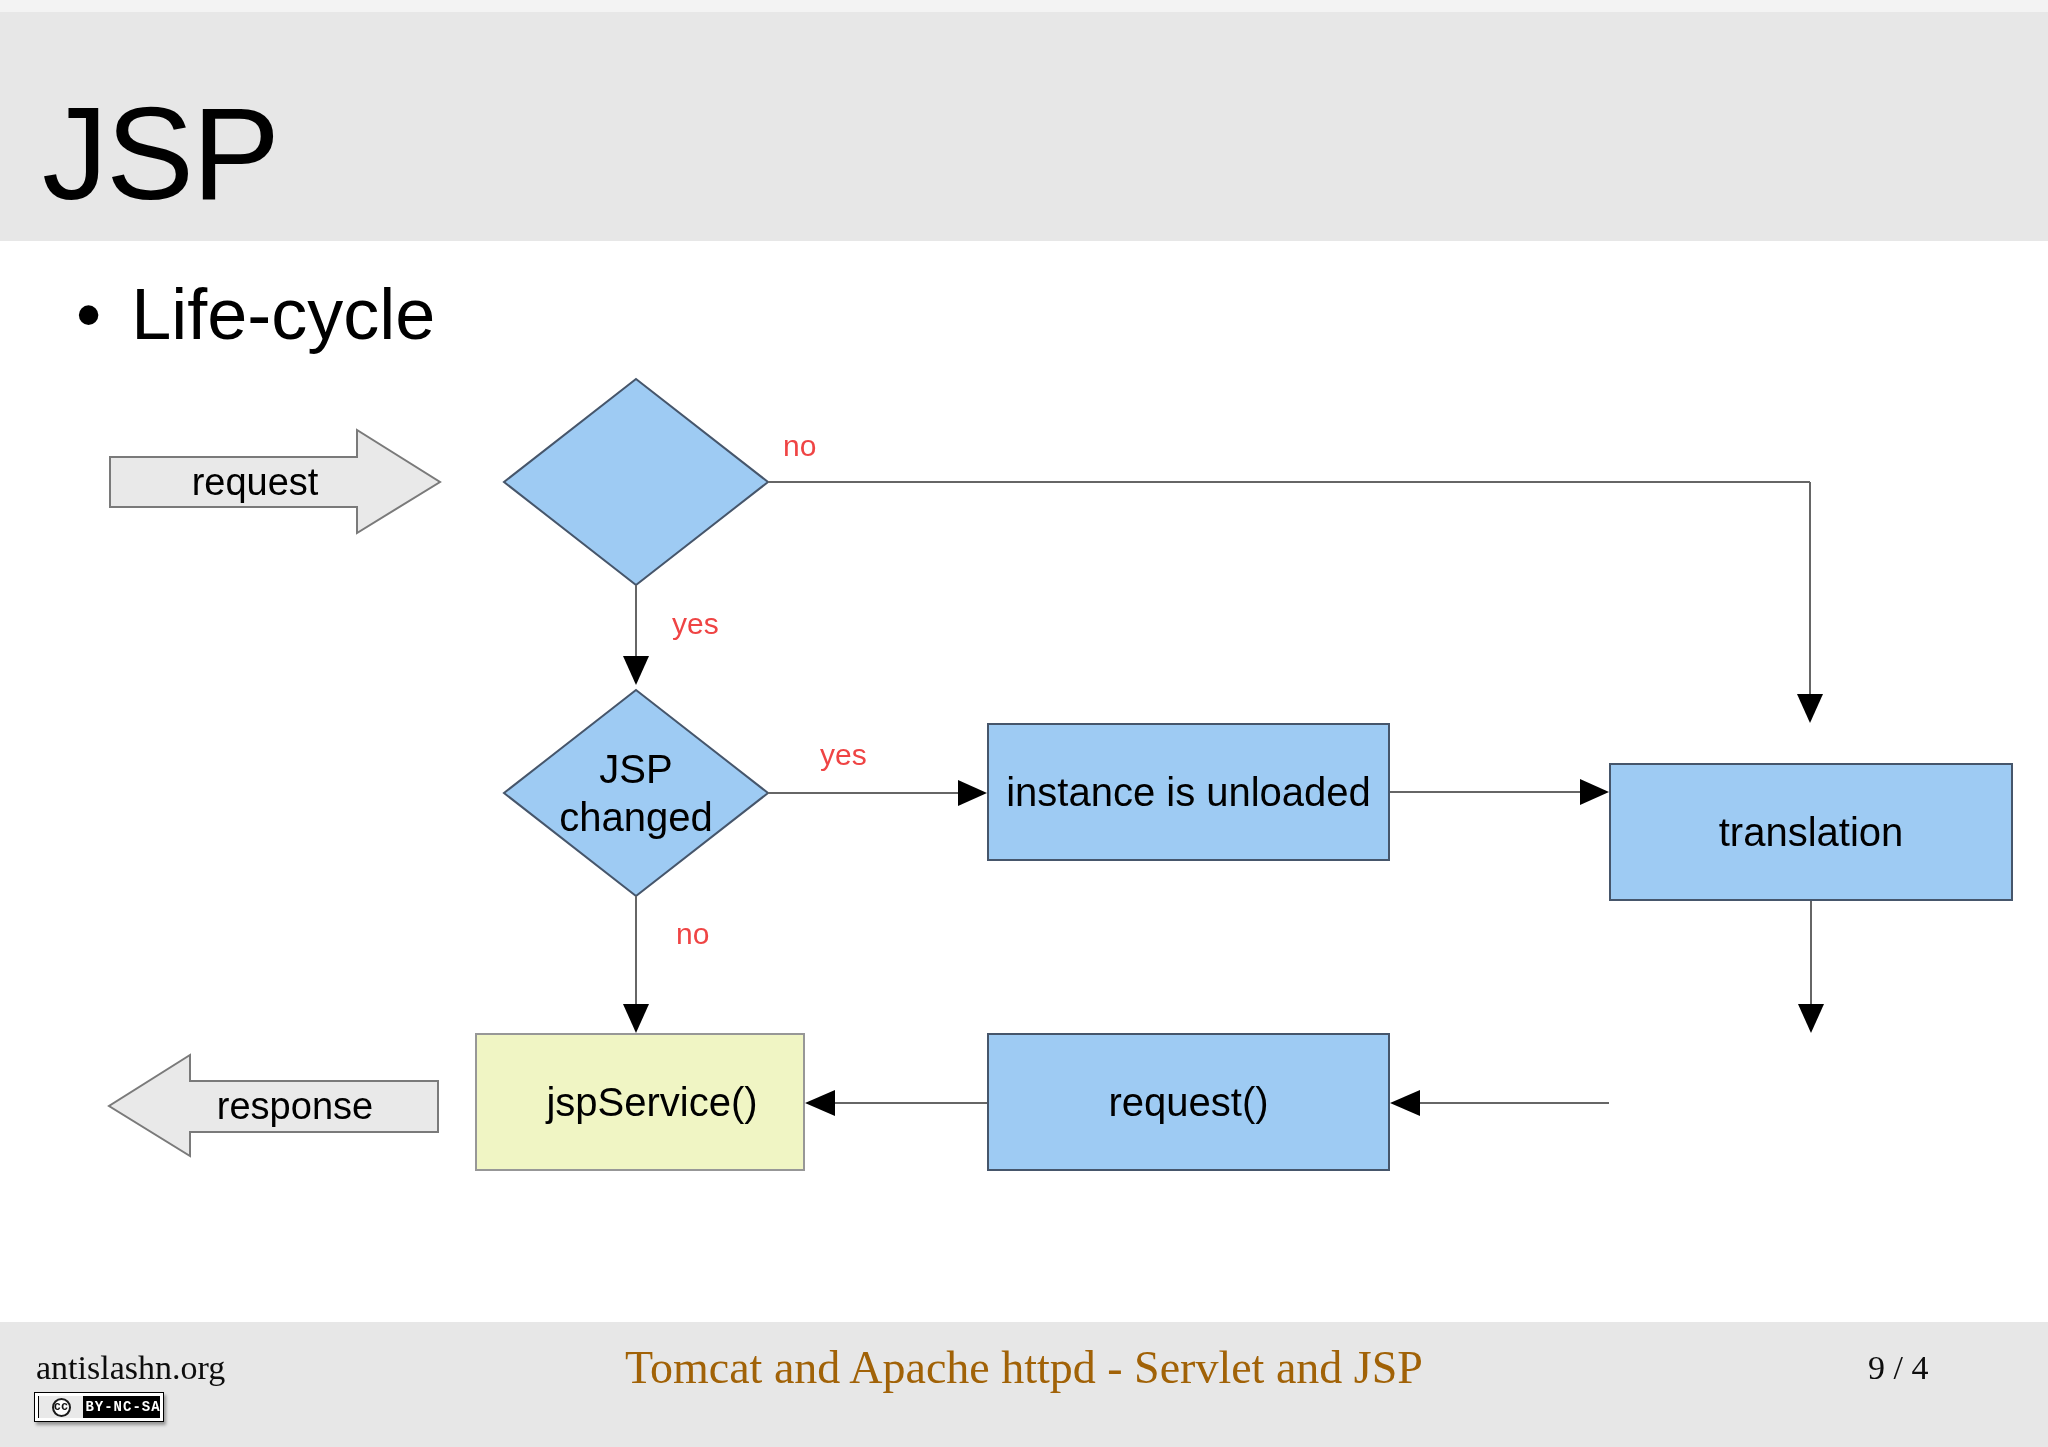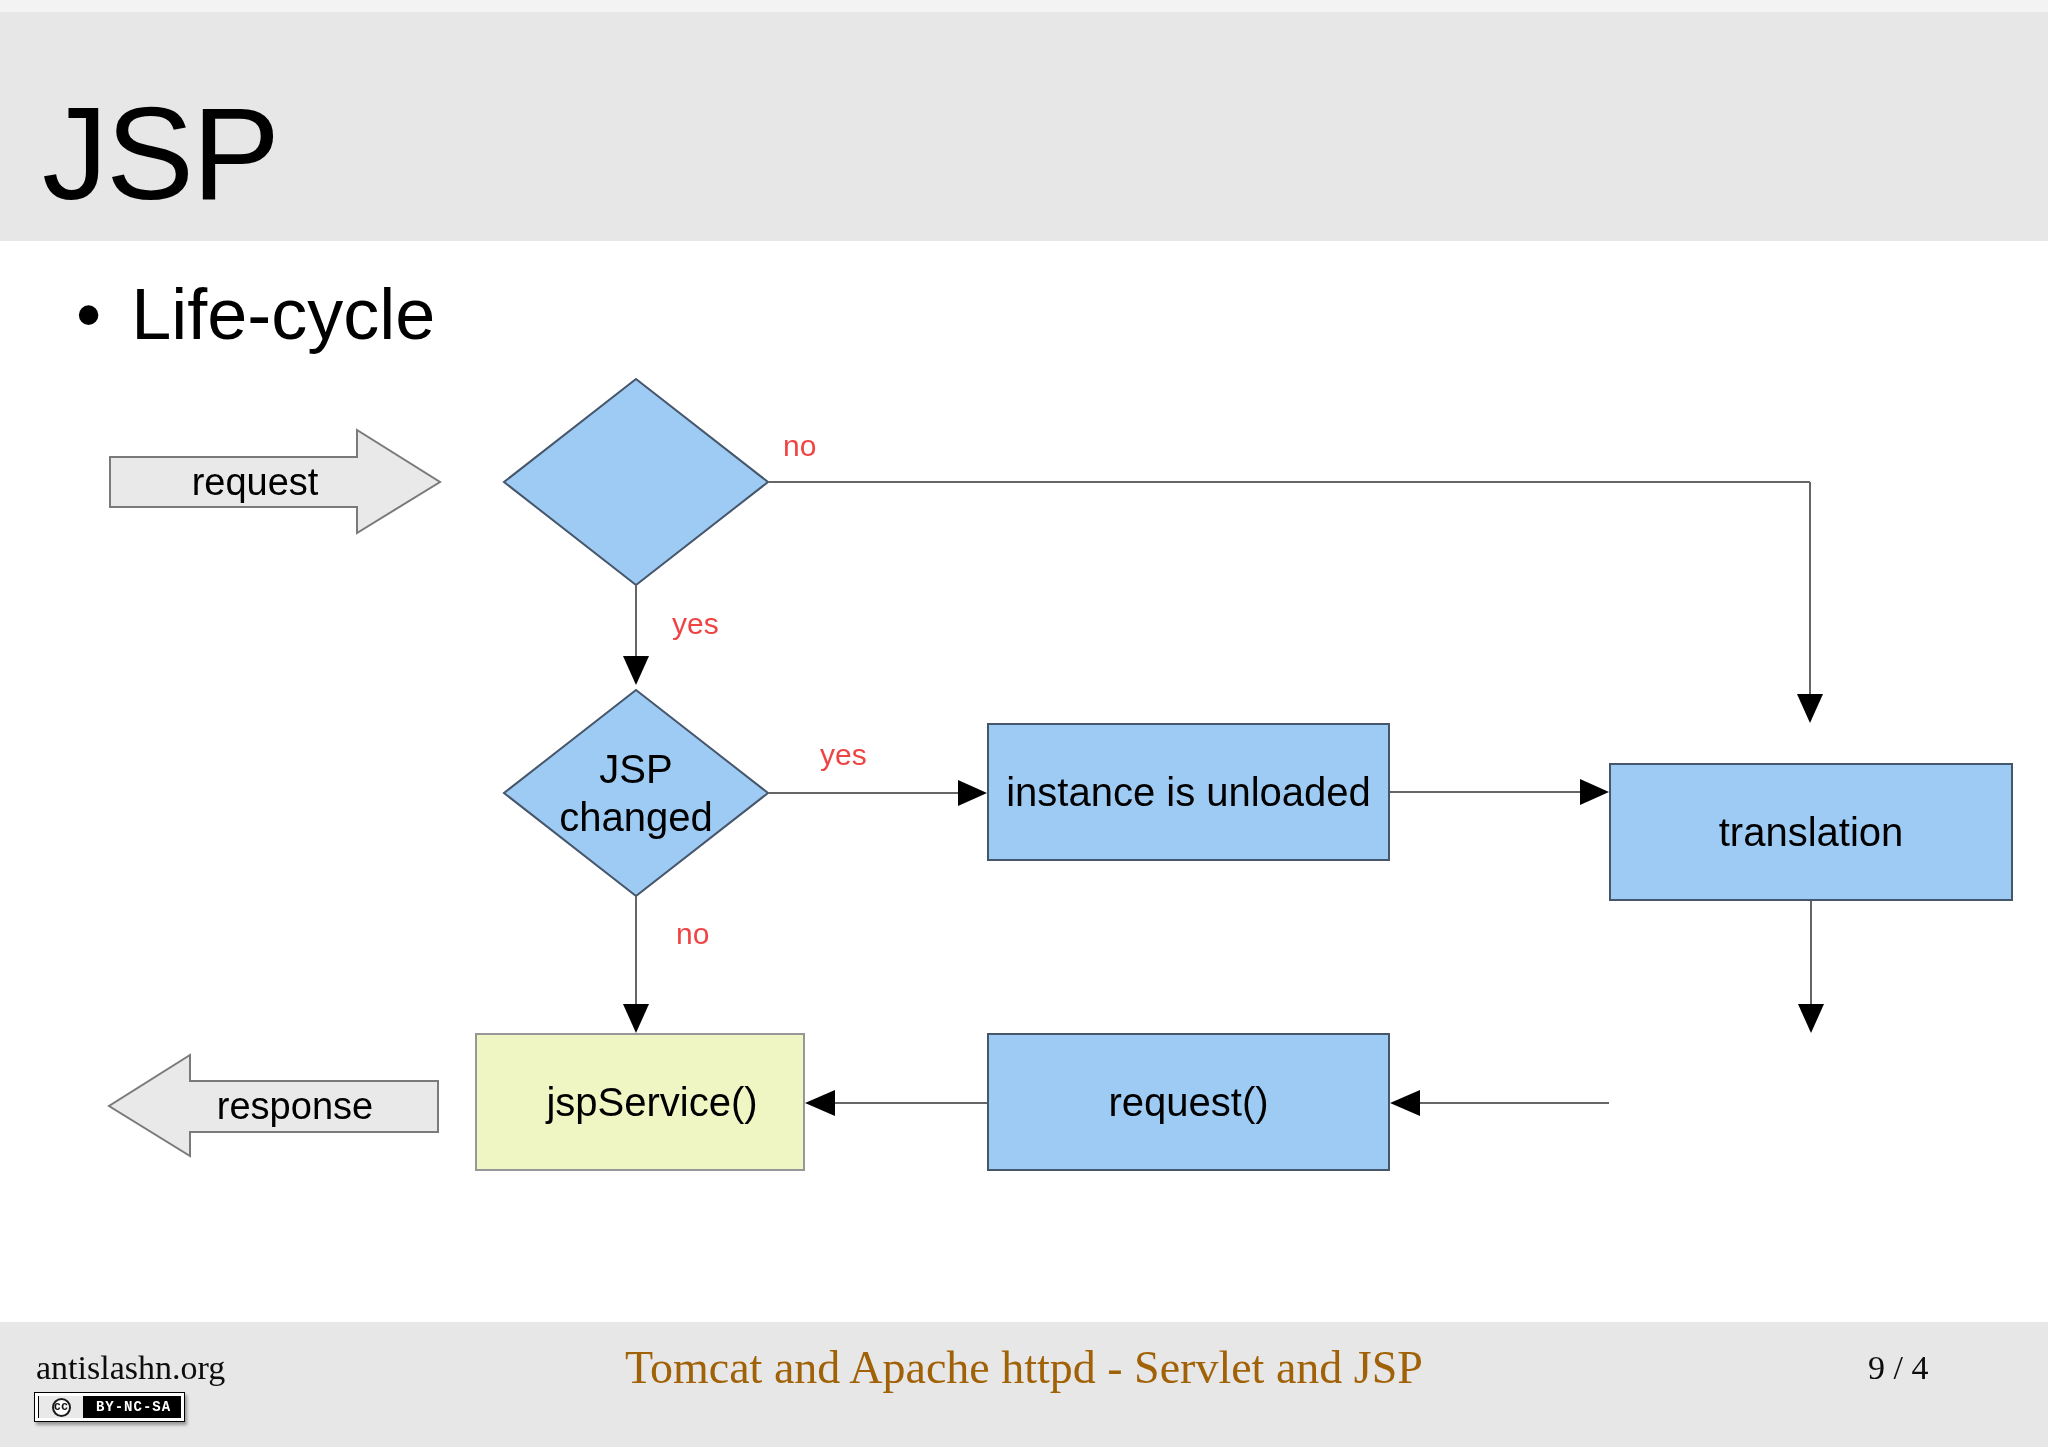--- a/index.html
+++ b/index.html
@@ -40,21 +40,21 @@
     position:absolute;display:flex;align-items:center;justify-content:center;
     font-size:38px;color:#000;
   }
 
   
   .footer-left{position:absolute;left:36px;top:1346px;font-family:"Liberation Serif", serif;font-size:34px;line-height:44px;color:#0d0d0d;}
   .footer-center{position:absolute;left:0;top:1346px;width:2048px;text-align:center;font-family:"Liberation Serif", serif;font-size:46px;line-height:44px;color:#a16207;}
   .footer-right{position:absolute;left:1868px;top:1346px;font-family:"Liberation Serif", serif;font-size:34px;line-height:44px;color:#0d0d0d;}
 
   .cc-badge{
-    position:absolute;left:34px;top:1392px;width:151px;height:30px;
+    position:absolute;left:34px;top:1392px;width:130px;height:30px;
     background:#000;box-sizing:border-box;border:1px solid #000;
     box-shadow:inset 0 0 0 3px #fff, 2px 3px 3px rgba(0,0,0,.35);
     display:flex;align-items:center;
   }
   .cc-left{
     width:44px;height:22px;margin-left:4px;background:#e9e9e9;
     display:flex;align-items:center;justify-content:center;
   }
   .cc-circle{
     width:19px;height:19px;border-radius:50%;background:#fff;border:2px solid #1a1a1a;

